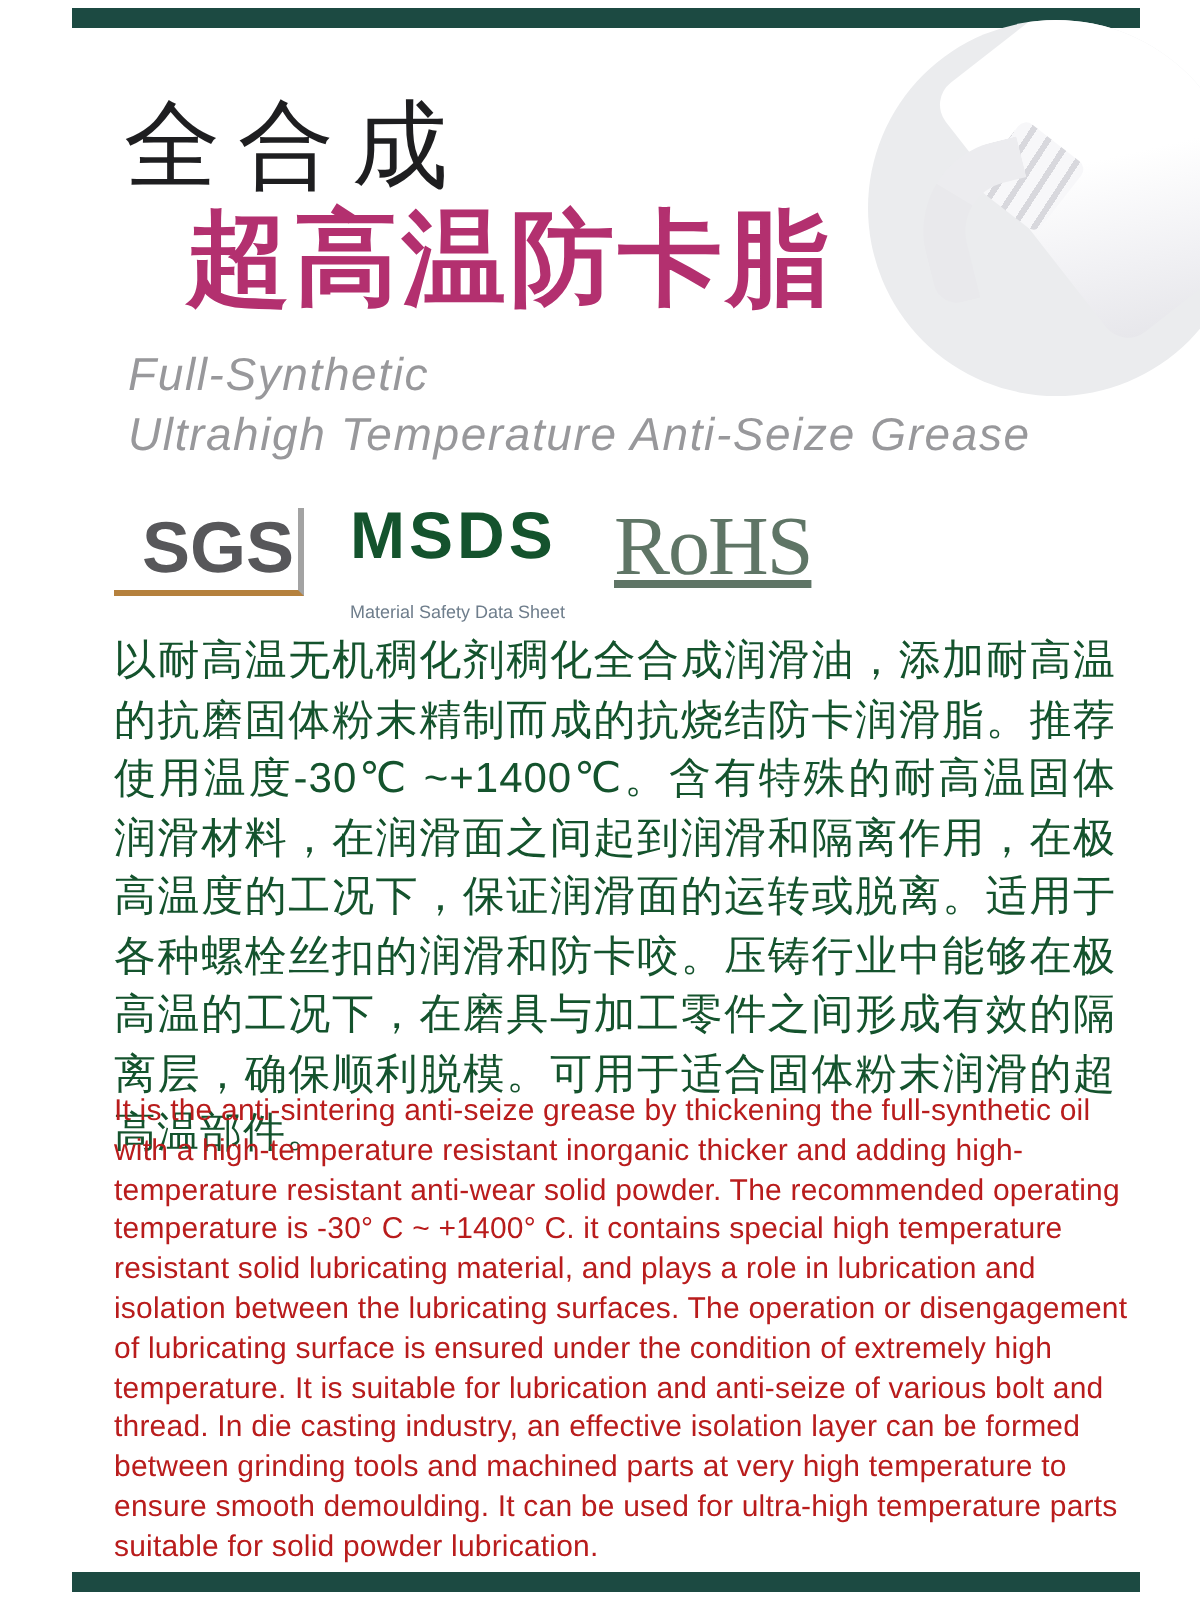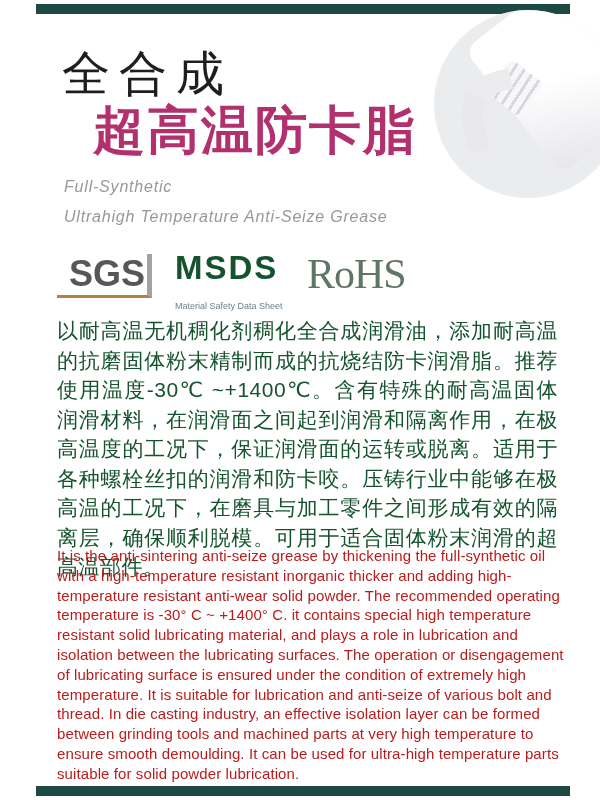--- a/index.html
+++ b/index.html
@@ -56,50 +56,50 @@
     font-size:48px; line-height:52px; font-weight:500;
     letter-spacing:9px; color:#1e1e20; white-space:nowrap;
   }
   .title-cn-2 {
     position:absolute; left:60px; top:102px;
     font-size:52px; line-height:56px; font-weight:700;
     letter-spacing:2px; color:#b3306f; white-space:nowrap;margin-left:33px;
   }
   .subtitle {
     position:absolute; left:64px; top:172px;
-    font-size:16px; line-height:30px; font-style:italic;
+    font-size:23px; line-height:30px; font-style:italic;
     color:#98989b; letter-spacing:0.8px; white-space:nowrap;
   }
 
   
   .logos { position:absolute; left:57px; top:252px; height:52px; }
   .sgs-box {
     position:absolute; left:0; top:2px; width:95px; height:44px;
-    border-right:5px solid #a3a3a3; border-bottom:3px solid #b5813d;
+    border-right:3px solid #a3a3a3; border-bottom:3px solid #b5813d;
     text-align:right;
   }
   .sgs-text {
     display:inline-block; padding-right:2px;
     font-size:36px; line-height:40px; font-weight:700;
     color:#57575a; letter-spacing:0;
   }
   .msds-box { position:absolute; left:118px; top:1px; width:120px; }
   .msds-text {
     font-size:33px; line-height:30px; font-weight:700;
     color:#14532d; letter-spacing:2px;
   }
   .msds-tagline {
     margin-top:18px; font-size:9px; color:#6f7e8c; letter-spacing:0;
     white-space:nowrap;
   }
   .rohs-text {
     position:absolute; left:250px; top:0;
     font-family:"Liberation Serif","DejaVu Serif",serif;
     font-size:42px; line-height:44px; font-weight:400;
-    color:#5f7566; letter-spacing:-1px;
+    color:#5f7566; letter-spacing:-1px;text-decoration:underline;
   }
 
   
   .desc-cn {
     position:absolute; left:57px; top:316px; width:501px;
     font-size:21px; line-height:29.5px; color:#14532d;
     letter-spacing:0.5px; text-align:justify;
   }
   .desc-en {
     position:absolute; left:57px; top:546px; width:510px;

